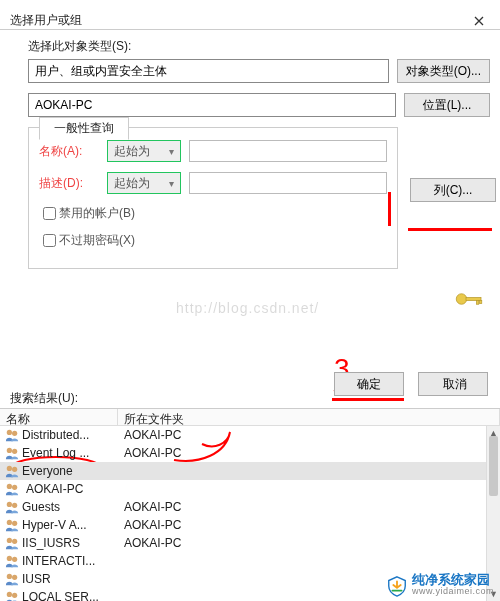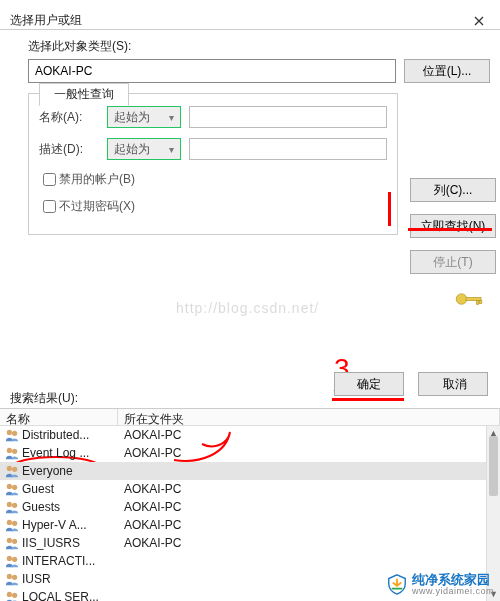--- a/index.html
+++ b/index.html
@@ -9,69 +9,73 @@
   .close-btn { width:30px; height:22px; display:flex; align-items:center; justify-content:center; cursor:pointer; }
   .close-btn svg { width:10px; height:10px; }
   .content { padding:8px 10px 0 28px; }
   .lbl { font-size:12px; margin-bottom:4px; }
   .row { display:flex; align-items:center; gap:8px; margin-bottom:10px; }
   .txtbox { flex:1; border:1px solid #888; height:24px; padding:2px 6px; font-size:12px; background:#fff; }
   .btn { border:1px solid #aaa; background:#e9e9e9; height:24px; min-width:86px; font-size:12px; cursor:pointer; padding:0 8px; }
   .group { border:1px solid #ccc; margin-top:6px; padding:12px 10px 10px 10px; position:relative; }
   .tabhead { position:absolute; top:-11px; left:10px; background:#fff; border:1px solid #ccc; border-bottom:1px solid #fff; padding:2px 14px; font-size:12px; }
   .frow { display:flex; align-items:center; gap:8px; margin-bottom:10px; }
-  .flabel { width:60px; color:#404040; }
+  .flabel { width:60px; color:#ef4444; }
   .combo { width:74px; height:22px; border:1px solid #22c55e; background:#eee; display:flex; align-items:center; justify-content:space-between; padding:0 6px; color:#555; cursor:pointer; }
   .combo .chev { font-size:10px; color:#777; }
   .input { flex:1; height:22px; border:1px solid #bbb; background:#fff; padding:0 4px; }
   .chk { display:flex; align-items:center; color:#555; margin-bottom:8px; }
   .chk input { width:13px; height:13px; }
   .days-row { display:flex; align-items:center; gap:10px; color:#555; margin-top:8px; }
   .days-box { width:60px; height:22px; border:1px solid #ccc; background:#eee; }
-  .rightcol { position:absolute; right:10px; top:178px; width:80px; display:flex; flex-direction:column; gap:12px; }
+  .rightcol { position:absolute; right:10px; top:178px; width:80px; display:flex; flex-direction:row; gap:12px; }
   .key-icon { position:absolute; right:16px; top:290px; }
   .key-icon svg { width:30px; height:18px; }
   .red-bar { position:absolute; background:#f00; }
   .watermark { position:absolute; color:rgba(0,0,0,0.15); font-size:14px; letter-spacing:1px; pointer-events:none; }
   .okcancel { position:absolute; right:12px; top:372px; display:flex; gap:14px; }
   .results-lbl { position:absolute; left:10px; top:390px; }
   .listhead { position:absolute; left:0; right:0; top:408px; height:18px; border-top:1px solid #ccc; border-bottom:1px solid #ddd; display:flex; font-size:12px; background:#fafafa; }
   .listhead .col { padding:2px 6px; border-right:1px solid #ddd; }
   .col-name { width:118px; }
   .col-loc { flex:1; }
   .listarea { position:absolute; left:0; right:14px; top:426px; bottom:0; overflow:hidden; }
   .item { display:flex; align-items:center; height:18px; padding-left:4px; cursor:pointer; }
   .item.sel { background:#e4e4e4; }
   .item .icon { width:16px; display:flex; align-items:center; justify-content:center; }
   .item .nm { width:98px; padding-left:2px; white-space:nowrap; overflow:hidden; text-overflow:ellipsis; }
   .item .loc { padding-left:6px; color:#222; }
   .scrollbar { position:absolute; right:0; top:426px; bottom:0; width:14px; background:#f0f0f0; border-left:1px solid #ddd; }
   .scroll-thumb { position:absolute; left:2px; right:2px; top:10px; height:60px; background:#c8c8c8; border-radius:2px; cursor:pointer; }
   .scroll-arrow { position:absolute; left:0; right:0; height:14px; display:flex; align-items:center; justify-content:center; color:#666; cursor:pointer; font-size:9px; }
   .red-annot { position:absolute; pointer-events:none; }
-  .logo { position:absolute; right:6px; bottom:4px; display:flex; align-items:flex-start; gap:4px; }
+  .logo { position:absolute; right:6px; bottom:4px; display:flex; align-items:flex-end; gap:4px; }
   .logo-badge { width:22px; height:22px; }
   .logo-txt { display:flex; flex-direction:column; line-height:1.1; }
   .logo-main { font-weight:bold; font-size:13px; color:#1a76c4; }
   .logo-sub { font-size:9px; color:#888; letter-spacing:0.5px; }
 </style>
 </head>
 <body>
 
 <div class="titlebar">
   <span class="title">选择用户或组</span>
   <div class="close-btn">
     <svg viewBox="0 0 10 10">
         <path d="M1 1 L9 9 M9 1 L1 9" stroke="#333" stroke-width="1.3"></path>
       </svg>
   </div>
 </div>
 
 <div class="content">
   <div class="lbl">选择此对象类型(S):</div>
+  <div class="row">
+    <input class="txtbox" readonly="" value="用户、组或内置安全主体" style="">
+    <button class="btn">对象类型(O)...</button>
+  </div>
 
   <div class="row">
     <input class="txtbox" readonly="" value="AOKAI-PC" style="">
     <button class="btn">位置(L)...</button>
   </div>
 
   <div class="group" style="width:370px;">
     <div class="tabhead">一般性查询</div>
 
     <div class="frow">
@@ -185,21 +189,20 @@
     </div>
     <div class="item">
       <span class="icon">
         <svg width="14" height="14" viewBox="0 0 16 16">
           <circle cx="5" cy="5" r="3" fill="#d9a66a"></circle>
           <circle cx="11" cy="6" r="3" fill="#d9a66a"></circle>
           <path d="M1 15 C1 10 9 10 9 15 Z" fill="#5b8bc9"></path>
           <path d="M7 15 C7 11 15 11 15 15 Z" fill="#79a6db"></path>
         </svg>
       </span>
-      <span class="nm">Guest</span>
       <span class="loc">AOKAI-PC</span>
     </div>
     <div class="item">
       <span class="icon">
         <svg width="14" height="14" viewBox="0 0 16 16">
           <circle cx="5" cy="5" r="3" fill="#d9a66a"></circle>
           <circle cx="11" cy="6" r="3" fill="#d9a66a"></circle>
           <path d="M1 15 C1 10 9 10 9 15 Z" fill="#5b8bc9"></path>
           <path d="M7 15 C7 11 15 11 15 15 Z" fill="#79a6db"></path>
         </svg>

